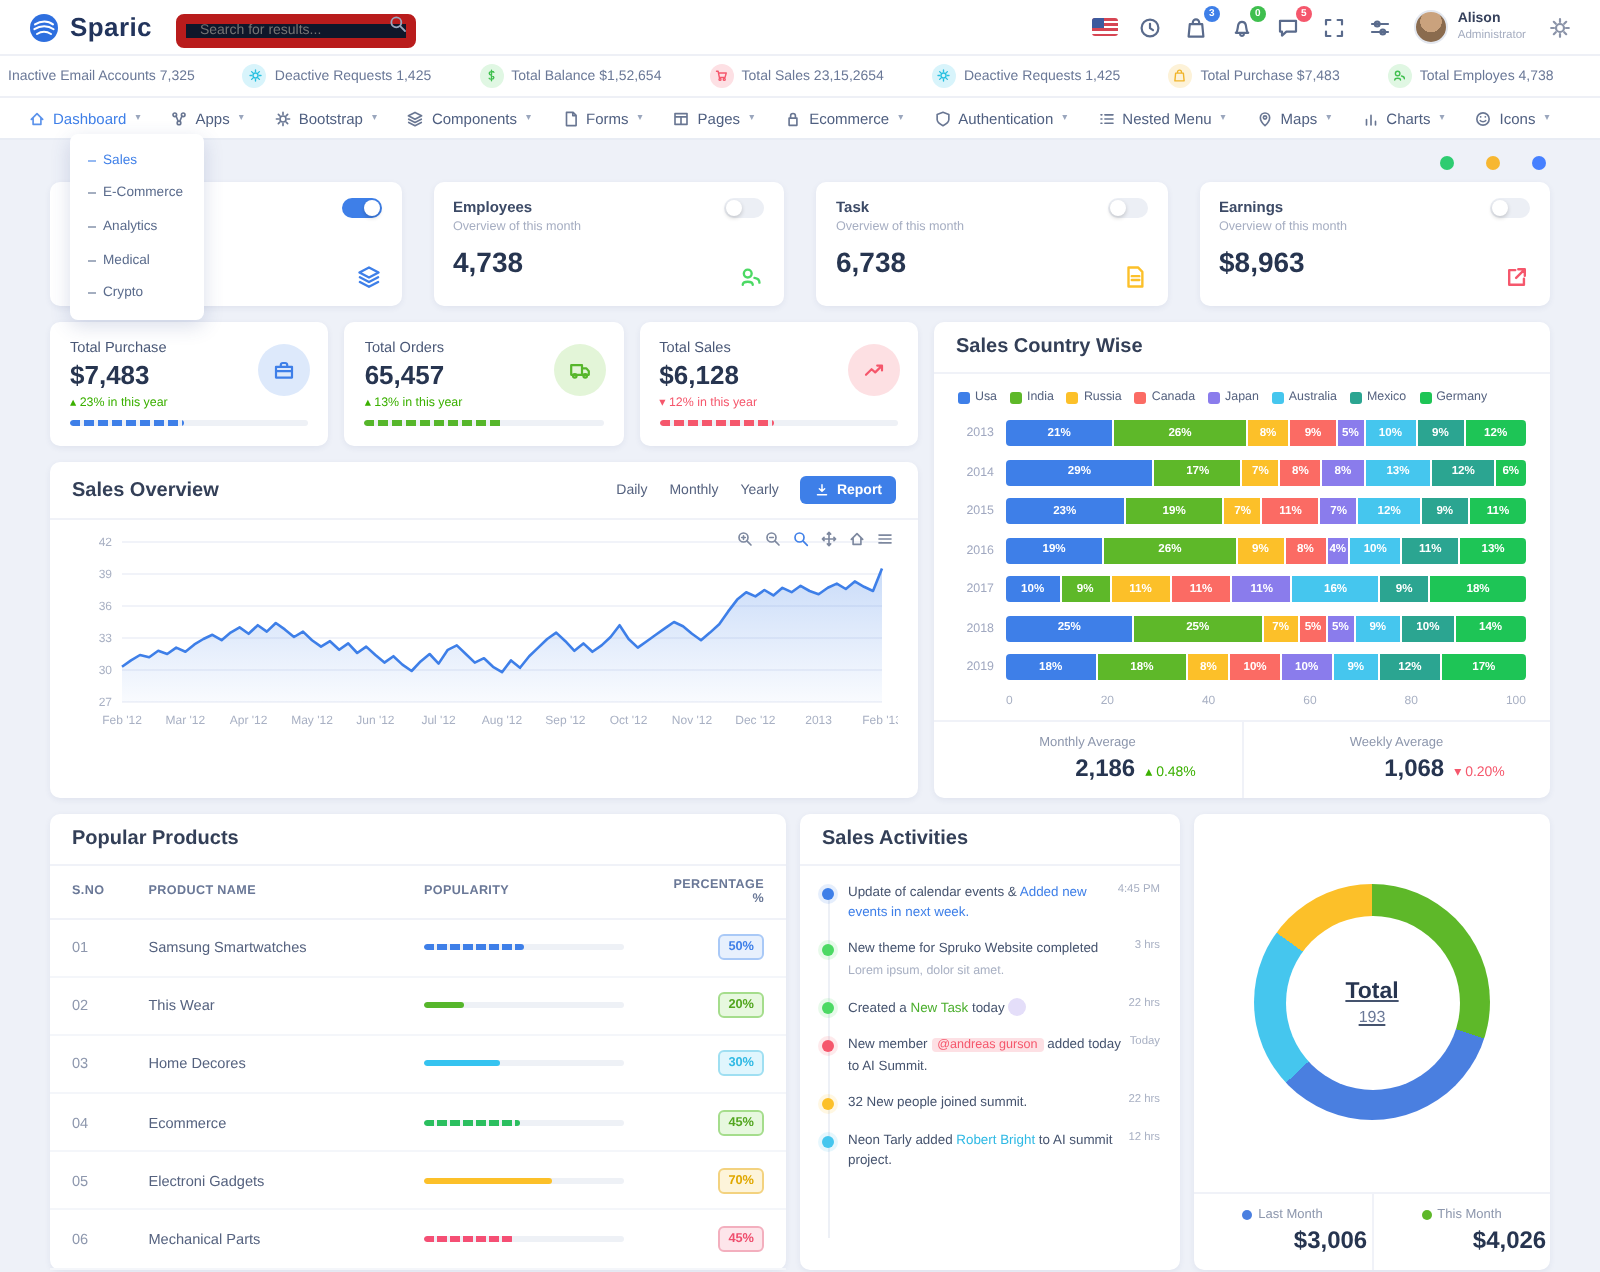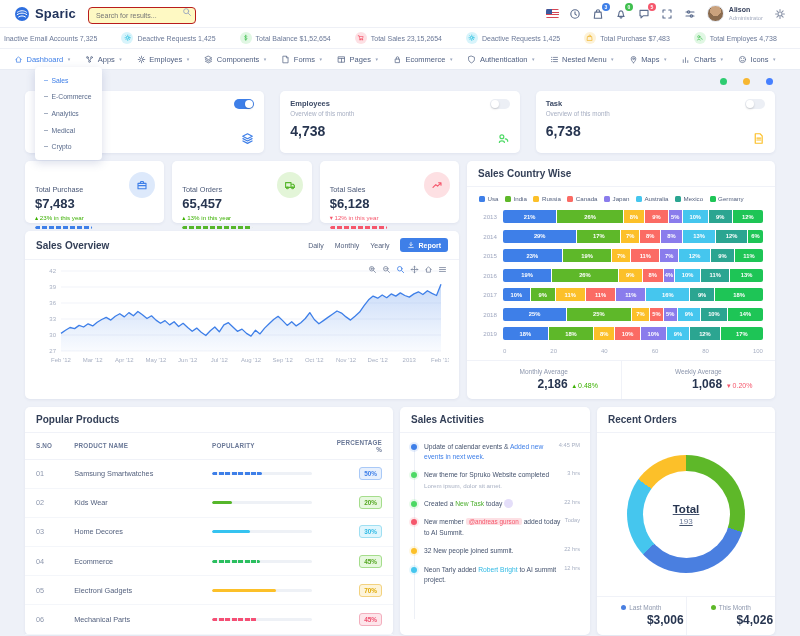--- a/index.html
+++ b/index.html
@@ -5,21 +5,21 @@
 *{margin:0;padding:0;box-sizing:border-box;}
 html,body{width:800px;height:636px;overflow:hidden;}
 body{background:#eef1f8;font-family:"Liberation Sans","DejaVu Sans",sans-serif;color:#45536e;position:relative;}
 .card{background:#fff;border-radius:5px;box-shadow:0 1px 3px rgba(40,60,120,.07);}
 svg{display:block;}
 
 header{display:flex;align-items:center;height:28px;background:#fff;padding:0 14px;gap:12px;border-bottom:1px solid #eef0f6;}
 .logo{display:flex;align-items:center;gap:5px;font-weight:bold;font-size:13px;color:#22345c;letter-spacing:.2px;}
 .logo svg{width:16px;height:16px;}
 .search{position:relative;}
-.search input{width:108px;height:17px;border:1px solid #b91c1c;border-radius:4px;font-size:7px;padding:0 16px 0 7px;color:#6a7897;outline:none;background:#fef9c3;font-family:inherit;}
+.search input{width:120px;height:17px;border:5px solid #b91c1c;border-radius:4px;font-size:7px;padding:0 16px 0 7px;color:#6a7897;outline:none;background:#0f172a;font-family:inherit;}
 .search .s-ic{position:absolute;right:4px;top:3px;width:10px;height:10px;color:#9aa6bd;}
 .search .s-ic svg{width:10px;height:10px;}
 .h-icons{margin-left:auto;display:flex;align-items:center;gap:10px;color:#5a6b8c;}
 .hic{width:13px;height:13px;position:relative;display:inline-flex;align-items:center;justify-content:center;}
 .hic svg{width:12px;height:12px;}
 .bdg{position:absolute;top:-4px;right:-5px;min-width:8px;height:8px;border-radius:4px;font-size:5px;color:#fff;display:flex;align-items:center;justify-content:center;padding:0 1px;font-style:normal;font-weight:bold;}
 .bdg.b{background:#3e7fe8;}.bdg.g{background:#3fbf4e;}.bdg.r{background:#f5576c;}
 .flag{width:13px;height:9px;border-radius:1.5px;position:relative;overflow:hidden;background:repeating-linear-gradient(180deg,#d64553 0 1.3px,#fff 1.3px 2.6px);}
 .flag span{position:absolute;left:0;top:0;width:6px;height:4.5px;background:#3c5a9e;}
 .user{display:flex;align-items:center;gap:5px;}
@@ -53,21 +53,21 @@
 .ov-v{font-size:14px;font-weight:bold;color:#273550;margin-top:6px;}
 .ov-r{display:flex;flex-direction:column;justify-content:space-between;align-items:flex-end;}
 .ov-r svg{width:13px;height:13px;}
 .toggle{width:20px;height:10px;border-radius:5px;background:#eceff5;position:relative;cursor:pointer;}
 .toggle i{position:absolute;top:1px;left:1px;width:8px;height:8px;border-radius:50%;background:#fff;box-shadow:0 1px 2px rgba(0,0,0,.18);}
 .toggle.on{background:#3e7fe8;}
 .toggle.on i{left:11px;}
 .mid{display:flex;gap:8px;margin-top:8px;align-items:stretch;}
 .col-left{width:434px;display:flex;flex-direction:column;gap:8px;}
 .stats-row{display:flex;gap:8px;}
-.st-card{flex:1;padding:24px 10px 7px;position:relative;height:62px;}
+.st-card{flex:1;padding:8px 10px 7px;position:relative;height:62px;}
 .st-t{font-size:7.3px;color:#4a5877;}
 .st-v{font-size:13px;font-weight:bold;color:#273550;margin-top:2px;}
 .st-d{font-size:6.2px;margin-top:3px;}
 .st-d.up{color:#3bb001;}.st-d.down{color:#f5576c;}
 .st-ic{position:absolute;right:9px;top:11px;width:26px;height:26px;border-radius:50%;display:flex;align-items:center;justify-content:center;}
 .st-ic svg{width:12px;height:12px;}
 .st-bar{margin-top:5px;height:3px;border-radius:2px;background:#eef1f6;overflow:hidden;}
 .st-bar i{display:block;height:100%;border-radius:2px;}
 
 .so-card{flex:1;display:flex;flex-direction:column;}
@@ -292,21 +292,21 @@
       <span>Apps</span>
       <i class="caret">▾</i>
     </div>
     <div class="n-item">
       <span>
         <svg viewBox="0 0 12 12" fill="none" stroke="currentColor" stroke-width="1.1" stroke-linecap="round" stroke-linejoin="round">
           <circle cx="6" cy="6" r="2"></circle>
           <path d="M6 1.6V3M6 9v1.4M1.6 6H3M9 6h1.4M2.9 2.9l1 1M8.1 8.1l1 1M9.1 2.9l-1 1M3.9 8.1l-1 1"></path>
         </svg>
       </span>
-      <span>Employes</span>
+      <span>Bootstrap</span>
       <i class="caret">▾</i>
     </div>
     <div class="n-item">
       <span>
         <svg viewBox="0 0 12 12" fill="none" stroke="currentColor" stroke-width="1.1" stroke-linecap="round" stroke-linejoin="round">
           <path d="M6 1.6 10.4 3.9 6 6.2 1.6 3.9zM1.8 6.1 6 8.3l4.2-2.2M1.8 8.3 6 10.5l4.2-2.2"></path>
         </svg>
       </span>
       <span>Components</span>
       <i class="caret">▾</i>
@@ -442,20 +442,37 @@
           <div class="ov-s">Overview of this month</div>
           <div class="ov-v">6,738</div>
         </div>
         <div class="ov-r">
           <span class="toggle">
             <i></i>
           </span>
           <span style="color: rgb(252, 192, 41);">
             <svg viewBox="0 0 12 12" fill="none" stroke="currentColor" stroke-width="1.1" stroke-linecap="round" stroke-linejoin="round">
               <path d="M3 1.6h4.4l2 2v6.8H3zM4.5 5.6H8M4.5 7.4H8"></path>
+            </svg>
+          </span>
+        </div>
+      </article>
+      <article class="card ov-card">
+        <div>
+          <div class="ov-t">Earnings</div>
+          <div class="ov-s">Overview of this month</div>
+          <div class="ov-v">$8,963</div>
+        </div>
+        <div class="ov-r">
+          <span class="toggle">
+            <i></i>
+          </span>
+          <span style="color: rgb(245, 87, 108);">
+            <svg viewBox="0 0 12 12" fill="none" stroke="currentColor" stroke-width="1.1" stroke-linecap="round" stroke-linejoin="round">
+              <path d="M5.2 2.8H2.4v6.8h6.8V6.8M6.6 2.4h3v3M9.4 2.6 5.6 6.4"></path>
             </svg>
           </span>
         </div>
       </article>
     </section>
 
   <div class="mid">
     <div class="col-left">
       <div class="stats-row" id="statsRow">
           <article class="card st-card">
@@ -773,21 +790,21 @@
                 <div class="pbar">
                   <i style="width: 50%; background: repeating-linear-gradient(90deg, rgb(62, 127, 232) 0px, rgb(62, 127, 232) 5px, transparent 5px, transparent 6.5px);"></i>
                 </div>
               </td>
               <td>
                 <span class="pct-badge" style="background: rgb(231, 240, 253); border-color: rgb(169, 201, 247); color: rgb(62, 127, 232);">50%</span>
               </td>
             </tr>
             <tr>
               <td class="no">02</td>
-              <td>Kids Wear</td>
+              <td>This Wear</td>
               <td>
                 <div class="pbar">
                   <i style="width: 20%; background: rgb(86, 182, 43);"></i>
                 </div>
               </td>
               <td>
                 <span class="pct-badge" style="background: rgb(231, 248, 223); border-color: rgb(165, 221, 140); color: rgb(83, 166, 32);">20%</span>
               </td>
             </tr>
             <tr>
@@ -874,23 +891,20 @@
           </div>
           <div class="pa-item">
             <span class="pa-dot" style="background: rgb(69, 198, 238); box-shadow: rgba(69, 198, 238, 0.133) 0px 0px 0px 2px;"></span>
             <div class="pa-txt"><span>Neon Tarly added </span><span style="color: rgb(47, 185, 228);">Robert Bright</span><span> to AI summit project.</span></div>
             <span class="pa-time">12 hrs</span>
           </div>
         </div>
     </div>
 
     <div class="card ro-card">
-      <div class="c-head">
-          <span class="c-title">Recent Orders</span>
-        </div>
       <div class="ro-body">
         <div class="donut" id="donut" style="background: conic-gradient(rgb(94, 184, 41) 0%, rgb(94, 184, 41) 30%, rgb(74, 127, 224) 30%, rgb(74, 127, 224) 63%, rgb(69, 198, 238) 63%, rgb(69, 198, 238) 85%, rgb(252, 192, 41) 85%, rgb(252, 192, 41) 100%);">
           <div class="hole">
             <div class="ro-tl">Total</div>
             <div class="ro-tv">193</div>
           </div>
         </div>
       </div>
       <div class="foot2" id="roFoot">
           <div class="fcell">

